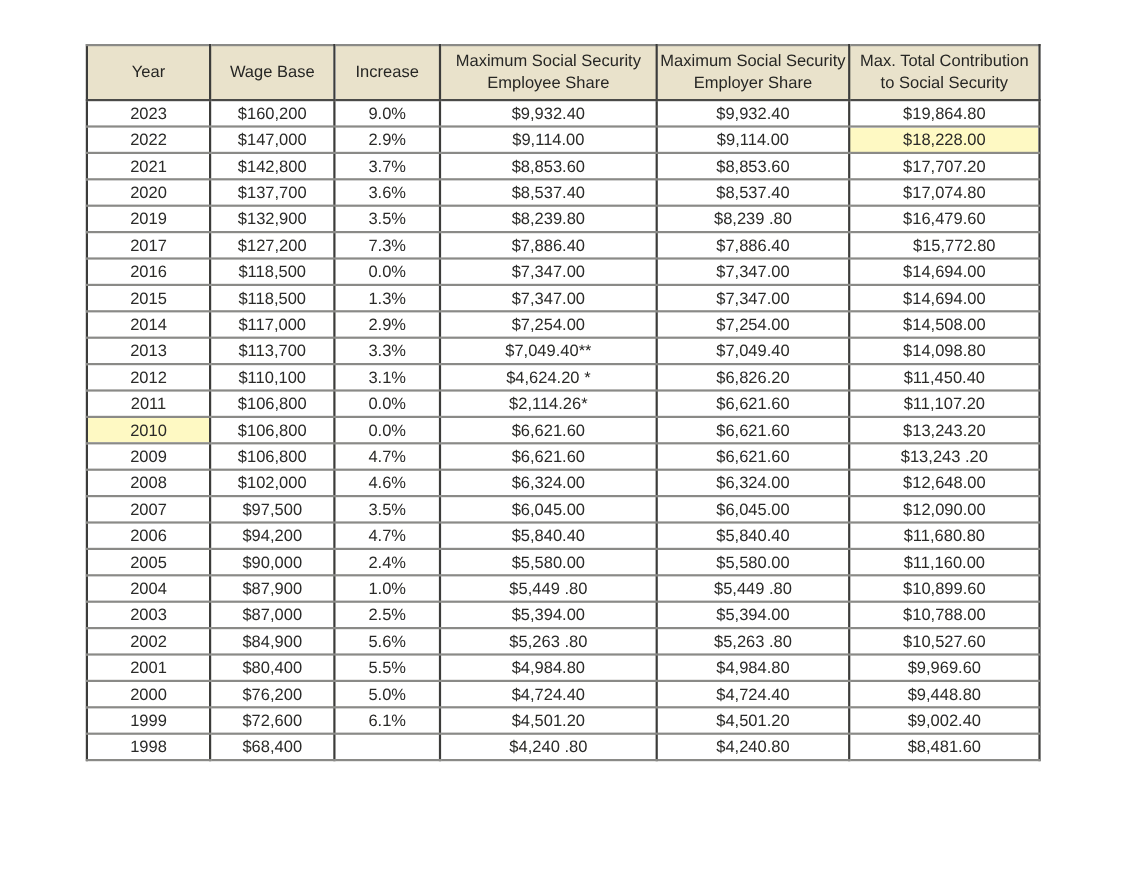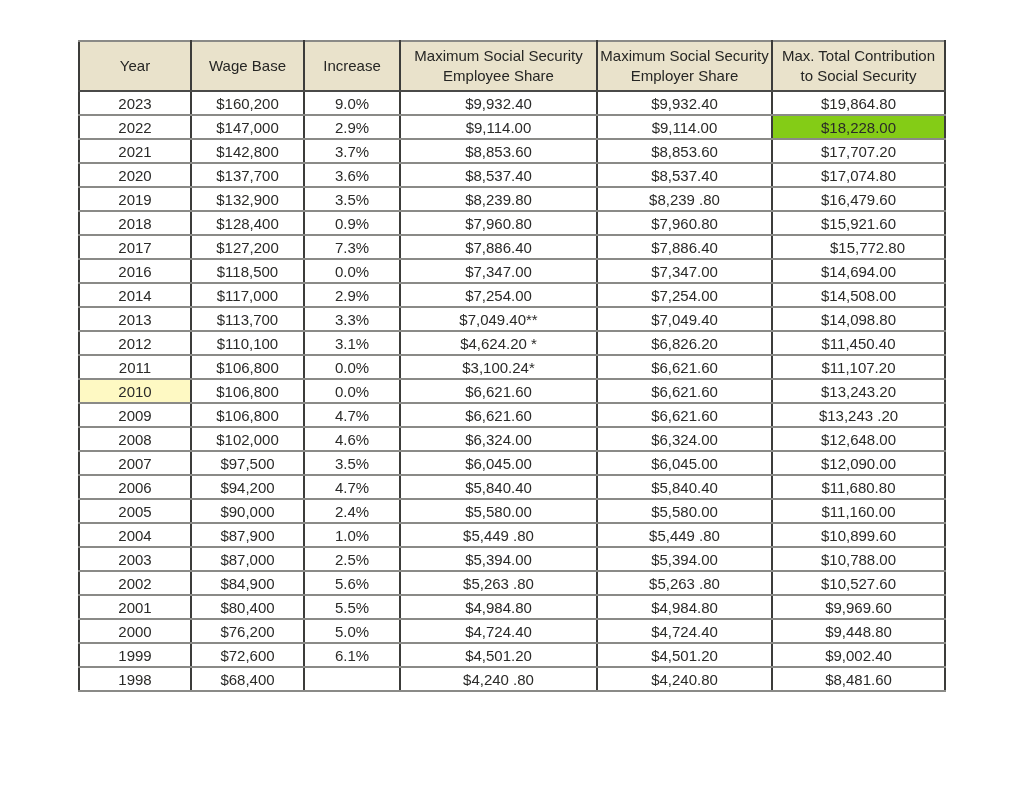--- a/index.html
+++ b/index.html
@@ -92,21 +92,21 @@
           <td style="background: rgb(255, 255, 255);">$9,932.40</td>
           <td style="background: rgb(255, 255, 255);">$9,932.40</td>
           <td style="background: rgb(255, 255, 255);">$19,864.80</td>
         </tr>
         <tr>
           <td style="background: rgb(255, 255, 255);">2022</td>
           <td style="background: rgb(255, 255, 255);">$147,000</td>
           <td style="background: rgb(255, 255, 255);">2.9%</td>
           <td style="background: rgb(255, 255, 255);">$9,114.00</td>
           <td style="background: rgb(255, 255, 255);">$9,114.00</td>
-          <td style="background: #84cc16; margin-top: 36px;">$18,228.00</td>
+          <td style="background: #fef9c3; margin-top: 36px;">$18,228.00</td>
         </tr>
         <tr>
           <td style="background: rgb(255, 255, 255);">2021</td>
           <td style="background: rgb(255, 255, 255);">$142,800</td>
           <td style="background: rgb(255, 255, 255);">3.7%</td>
           <td style="background: rgb(255, 255, 255);">$8,853.60</td>
           <td style="background: rgb(255, 255, 255);">$8,853.60</td>
           <td style="background: rgb(255, 255, 255);">$17,707.20</td>
         </tr>
         <tr>
@@ -119,44 +119,44 @@
         </tr>
         <tr>
           <td style="background: rgb(255, 255, 255); margin-left: 25px;">2019</td>
           <td style="background: rgb(255, 255, 255);">$132,900</td>
           <td style="background: rgb(255, 255, 255);">3.5%</td>
           <td style="background: rgb(255, 255, 255);">$8,239.80</td>
           <td style="background: rgb(255, 255, 255);">$8,239 .80</td>
           <td style="background: rgb(255, 255, 255);">$16,479.60</td>
         </tr>
         <tr>
-          <td style="background: rgb(255, 255, 255);">2018</td>
-          <td style="background: rgb(255, 255, 255);">$128,400</td>
-          <td style="background: rgb(255, 255, 255);">0.9%</td>
-          <td style="background: rgb(255, 255, 255);">$7,960.80</td>
-          <td style="background: rgb(255, 255, 255);">$7,960.80</td>
-          <td style="background: rgb(255, 255, 255);">$15,921.60</td>
-        </tr>
-        <tr>
           <td style="background: rgb(255, 255, 255);">2017</td>
           <td style="background: rgb(255, 255, 255);">$127,200</td>
           <td style="background: rgb(255, 255, 255);">7.3%</td>
           <td style="background: rgb(255, 255, 255);">$7,886.40</td>
           <td style="background: rgb(255, 255, 255);">$7,886.40</td>
           <td style="background: rgb(255, 255, 255); padding-left: 20px;">$15,772.80</td>
         </tr>
         <tr>
           <td style="background: rgb(255, 255, 255);">2016</td>
           <td style="background: rgb(255, 255, 255);">$118,500</td>
           <td style="background: rgb(255, 255, 255);">0.0%</td>
           <td style="background: rgb(255, 255, 255);">$7,347.00</td>
           <td style="background: rgb(255, 255, 255);">$7,347.00</td>
           <td style="background: rgb(255, 255, 255);">$14,694.00</td>
         </tr>
         <tr>
+          <td style="background: rgb(255, 255, 255);">2015</td>
+          <td style="background: rgb(255, 255, 255);">$118,500</td>
+          <td style="background: rgb(255, 255, 255);">1.3%</td>
+          <td style="background: rgb(255, 255, 255);">$7,347.00</td>
+          <td style="background: rgb(255, 255, 255);">$7,347.00</td>
+          <td style="background: rgb(255, 255, 255);">$14,694.00</td>
+        </tr>
+        <tr>
           <td style="background: rgb(255, 255, 255);">2014</td>
           <td style="background: rgb(255, 255, 255);">$117,000</td>
           <td style="background: rgb(255, 255, 255);">2.9%</td>
           <td style="background: rgb(255, 255, 255);">$7,254.00</td>
           <td style="background: rgb(255, 255, 255);">$7,254.00</td>
           <td style="background: rgb(255, 255, 255);">$14,508.00</td>
         </tr>
         <tr>
           <td style="background: rgb(255, 255, 255);">2013</td>
           <td style="background: rgb(255, 255, 255);">$113,700</td>
@@ -170,21 +170,21 @@
           <td style="background: rgb(255, 255, 255);">$110,100</td>
           <td style="background: rgb(255, 255, 255);">3.1%</td>
           <td style="background: rgb(255, 255, 255);">$4,624.20 *</td>
           <td style="background: rgb(255, 255, 255);">$6,826.20</td>
           <td style="background: rgb(255, 255, 255);">$11,450.40</td>
         </tr>
         <tr>
           <td style="background: rgb(255, 255, 255);">2011</td>
           <td style="background: rgb(255, 255, 255);">$106,800</td>
           <td style="background: rgb(255, 255, 255);">0.0%</td>
-          <td style="background: rgb(255, 255, 255);">$3,100.24*</td>
+          <td style="background: rgb(255, 255, 255);">$2,114.26*</td>
           <td style="background: rgb(255, 255, 255);">$6,621.60</td>
           <td style="background: rgb(255, 255, 255);">$11,107.20</td>
         </tr>
         <tr>
           <td style="background: #fef9c3;">2010</td>
           <td style="background: rgb(255, 255, 255);">$106,800</td>
           <td style="background: rgb(255, 255, 255);">0.0%</td>
           <td style="background: rgb(255, 255, 255);">$6,621.60</td>
           <td style="background: rgb(255, 255, 255);">$6,621.60</td>
           <td style="background: rgb(255, 255, 255);">$13,243.20</td>

